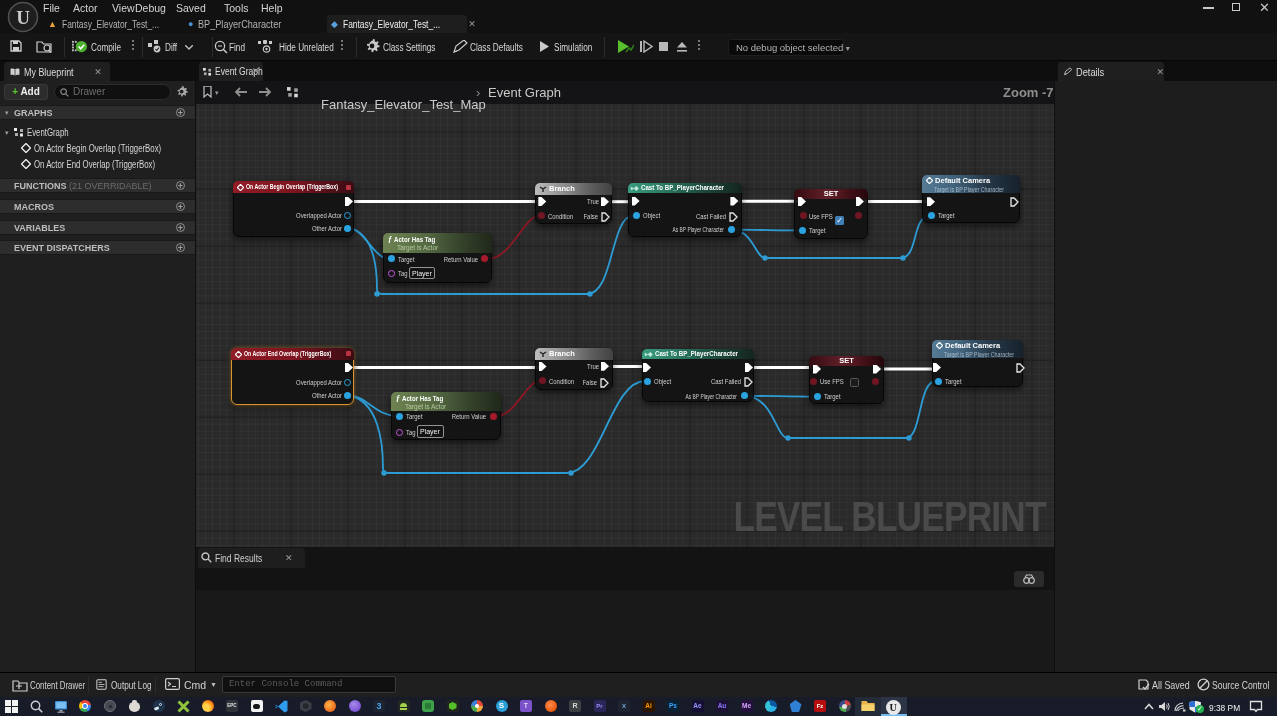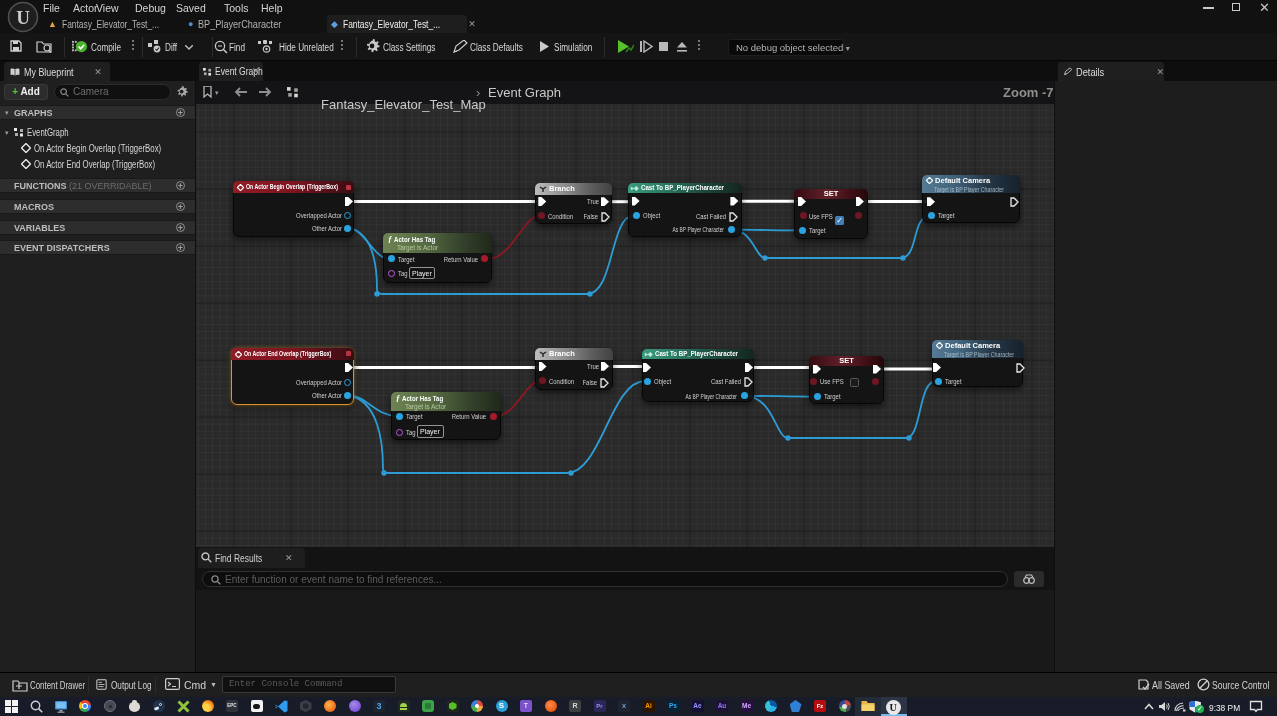--- a/index.html
+++ b/index.html
@@ -65,21 +65,21 @@
 #taskbar{left:0;top:697px;width:1277px;height:19px;background:#171c28;}
 .ticon{position:absolute;top:700px;width:12px;height:12px;border-radius:2px;}
 </style>
 </head>
 <body>
 <div id="root">
 
   <div class="abs" id="menubar"></div>
   <span class="mitem" style="left:43px">File</span>
   <span class="mitem" style="left:73px">Actor</span>
-  <span class="mitem" style="left:96px">View</span>
+  <span class="mitem" style="left:112px">View</span>
   <span class="mitem" style="left:135px">Debug</span>
   <span class="mitem" style="left:176px">Saved</span>
   <span class="mitem" style="left:224px">Tools</span>
   <span class="mitem" style="left:261px">Help</span>
 
   <div class="abs" style="left:1203px;top:7px;width:11px;height:1.5px;background:#c8c8c8"></div>
   <div class="abs" style="left:1232px;top:3px;width:8px;height:8px;border:1.2px solid #c8c8c8"></div>
   <div class="abs" style="left:1259px;top:2px;width:11px;height:11px;color:#c8c8c8;font-size:13px;line-height:11px;">✕</div>
 
   <svg class="abs" style="left:7px;top:1px;z-index:5" width="32" height="32" viewBox="0 0 32 32">
@@ -228,21 +228,21 @@
     </div>
 
   <div class="abs" id="leftpanel"></div>
 
   <div class="abs" style="left:4px;top:84px;width:44px;height:16px;background:#2c2c2c;border-radius:3px;border:1px solid #383838;color:#efefef;font-size:10px;font-weight:bold;line-height:14px;text-align:center;"><span style="color:#58c432;">+</span> Add</div>
   <div class="abs" style="left:54px;top:84px;width:117px;height:16px;background:#101010;border-radius:8px;border:1px solid #2c2c2c;color:#6e6e6e;font-size:10px;line-height:14px;">
     <svg style="position:absolute;left:5px;top:3px" width="9" height="9" viewBox="0 0 9 9">
         <circle cx="3.6" cy="3.6" r="2.8" fill="none" stroke="#8a8a8a" stroke-width="1.2"></circle>
         <line x1="5.8" y1="5.8" x2="8.4" y2="8.4" stroke="#8a8a8a" stroke-width="1.2"></line>
       </svg>
-    <span style="margin-left:18px;">Camera</span>
+    <span style="margin-left:18px;">Drawer</span>
   </div>
   <svg class="abs" style="left:176px;top:86px" width="12" height="12" viewBox="0 0 15 15">
       <path d="M7.5 2l1 0 .5-2 2 .5-.2 2 1.6 1 1.6-1.2 1.2 1.7-1.4 1.4.5 1.6 2 .3-.3 2-2 0-.8 1.5 1.1 1.7-1.7 1.2-1.3-1.5-1.7.4-.5 2-2-.3.2-2-1.5-1-1.7 1.1-1.1-1.7 1.5-1.3-.4-1.7-2-.4.4-2 2 .2.9-1.6z" fill="#a8a8a8" transform="scale(.9)"></path>
       <circle cx="7" cy="7" r="2.4" fill="#1f1f20"></circle>
     </svg>
 
   <div class="shead" style="top:105px;"><b>GRAPHS</b><span class="plus">+</span></div>
   <span class="abs" style="left:5px;top:109px;color:#9a9a9a;font-size:7px;">▾</span>
   <div class="trow" style="left:27px;top:127px;">EventGraph</div>
   <span class="abs" style="left:5px;top:129px;color:#9a9a9a;font-size:7px;">▾</span>
@@ -263,20 +263,21 @@
       <path d="M5 0.5L9.5 5 5 9.5 0.5 5z" fill="none" stroke="#e8e8e8" stroke-width="1.4"></path>
     </svg>
   <div class="shead" style="top:178px;"><b>FUNCTIONS</b><span style="color:#6b6b6b;font-weight:normal;">&nbsp;(21 OVERRIDABLE)</span><span class="plus">+</span></div>
   <div class="shead" style="top:199px;"><b>MACROS</b><span class="plus">+</span></div>
   <div class="shead" style="top:220px;"><b>VARIABLES</b><span class="plus">+</span></div>
   <div class="shead" style="top:240px;"><b>EVENT DISPATCHERS</b><span class="plus">+</span></div>
 
   <div class="abs" id="rightpanel"></div>
 
   <div class="abs" id="graph">
+    <div id="watermark" class="abs"><span>LEVEL BLUEPRINT</span></div>
     <svg id="wires" width="858" height="443" style="position:absolute;left:0;top:0;" fill="none">
 
       <g stroke="#ffffff" stroke-width="3">
         <path d="M156,97.5 H343"></path>
           <path d="M412,97.7 H437"></path>
           <path d="M541,97.3 H605"></path>
           <path d="M667,97.5 H732"></path>
       </g>
 
       <g stroke="#ffffff" stroke-width="3">
@@ -529,27 +530,20 @@
   </div>
 
   <div class="abs" id="findpanel">
     <div style="position:absolute;left:2px;top:1px;width:107px;height:20px;background:#1e1e1e;border-radius:3px 3px 0 0;"></div>
     <svg style="position:absolute;left:5px;top:5px" width="11" height="11" viewBox="0 0 9 9">
         <circle cx="3.6" cy="3.6" r="2.8" fill="none" stroke="#c0c0c0" stroke-width="1.2"></circle>
         <line x1="5.8" y1="5.8" x2="8.4" y2="8.4" stroke="#c0c0c0" stroke-width="1.2"></line>
       </svg>
     <span style="position:absolute;left:19px;top:6px;font-size:10px;color:#d0d0d0;transform:scaleX(.85);transform-origin:0 50%;white-space:nowrap;">Find Results</span>
     <span style="position:absolute;left:89px;top:6px;font-size:9px;color:#9a9a9a;">✕</span>
-    <div style="position:absolute;left:6px;top:24px;width:806px;height:16px;background:#0d0d0d;border:1px solid #303030;border-radius:8px;">
-      <svg style="position:absolute;left:8px;top:3px" width="10" height="10" viewBox="0 0 9 9">
-          <circle cx="3.6" cy="3.6" r="2.8" fill="none" stroke="#8a8a8a" stroke-width="1.2"></circle>
-          <line x1="5.8" y1="5.8" x2="8.4" y2="8.4" stroke="#8a8a8a" stroke-width="1.2"></line>
-        </svg>
-      <span style="position:absolute;left:22px;top:2px;font-size:10px;color:#5d5d5d;">Enter function or event name to find references...</span>
-    </div>
     <div style="position:absolute;left:818px;top:24px;width:30px;height:16px;background:#2b2b2b;border-radius:3px;">
       <svg style="position:absolute;left:9px;top:3px" width="12" height="10" viewBox="0 0 12 10">
           <circle cx="3.5" cy="6.5" r="2.8" fill="none" stroke="#bdbdbd" stroke-width="1.2"></circle>
           <circle cx="8.5" cy="6.5" r="2.8" fill="none" stroke="#bdbdbd" stroke-width="1.2"></circle>
           <path d="M2 3.5L3.5 1h5L10 3.5" fill="none" stroke="#bdbdbd" stroke-width="1.2"></path>
         </svg>
     </div>
   </div>
   <div class="abs" id="findresults"></div>
 

